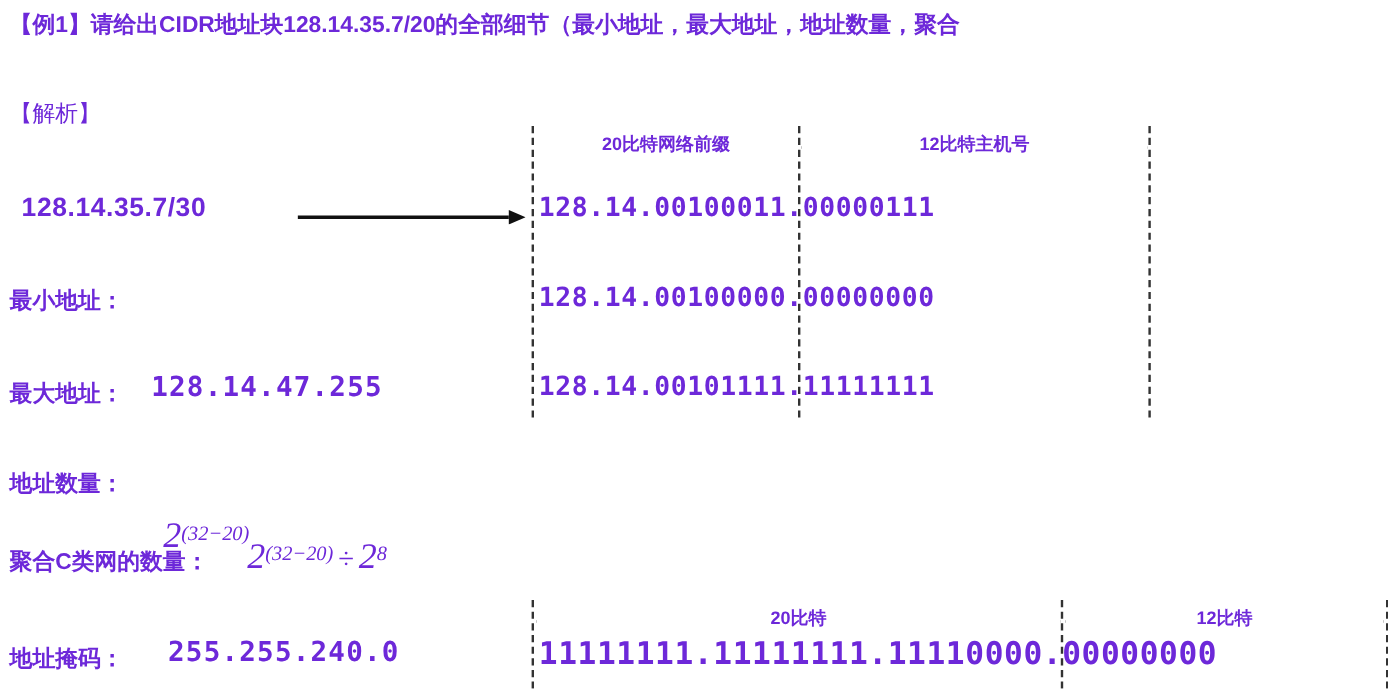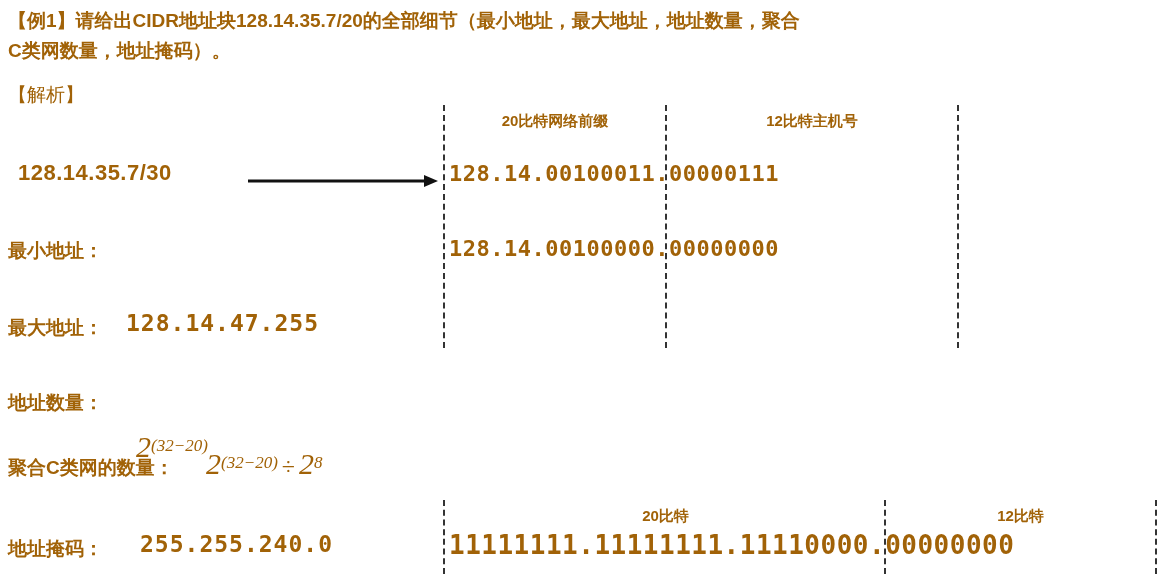--- a/index.html
+++ b/index.html
@@ -6,21 +6,21 @@
     margin: 0;
     padding: 0;
     background: #ffffff;
   }
   #page {
     position: relative;
     width: 1157px;
     height: 574px;
     background: #ffffff;
     font-family: "Liberation Sans", sans-serif;
-    color: #a16207;
+    color: #6d28d9;
     overflow: hidden;
   }
 
   
   .q-line {
     position: absolute;
     font-weight: bold;
     font-size: 19px;
     letter-spacing: 0px;
     white-space: nowrap;
@@ -177,21 +177,20 @@
   #m-mask-12 { left: 888px; top: 508px; width: 265px; }
 
   .bar-line { background: #111; }
 </style>
 </head>
 <body>
 
 <div id="page">
 
   <div class="q-line" id="q1">【例1】请给出CIDR地址块128.14.35.7/20的全部细节（最小地址，最大地址，地址数量，聚合</div>
-  <div class="q-line" id="q2">C类网数量，地址掩码）。</div>
   <div id="analysis">【解析】</div>
 
   <div id="addr-cidr" class="left-value">128.14.35.7/30</div>
 
   <svg id="cidr-arrow" viewBox="0 0 190 12">
     <line x1="0" y1="6" x2="176" y2="6" stroke="#111" stroke-width="3"></line>
     <polygon points="176,0 190,6 176,12" fill="#111"></polygon>
   </svg>
 
   <div class="left-label" id="lbl-min">最小地址：</div>
@@ -228,20 +227,21 @@
     <div class="m-label"><span class="m-label-inner">12比特主机号</span></div>
   </div>
 
   <div id="bin-block">
     <div class="dash-v" id="dash-a"></div>
     <div class="dash-v" id="dash-b"></div>
     <div class="dash-v" id="dash-c"></div>
 
     <div class="bin-row" id="bin-row-1">128.14.00100011.00000111</div>
     <div class="bin-row" id="bin-row-2">128.14.00100000.00000000</div>
+    <div class="bin-row" id="bin-row-3">128.14.00101111.11111111</div>
   </div>
 
   <div class="measure" id="m-mask-20">
     <div class="bar bar-line"></div>
     <div class="cap-l"></div>
     <div class="cap-r"></div>
     <div class="m-label"><span class="m-label-inner">20比特</span></div>
   </div>
 
   <div class="measure" id="m-mask-12">

